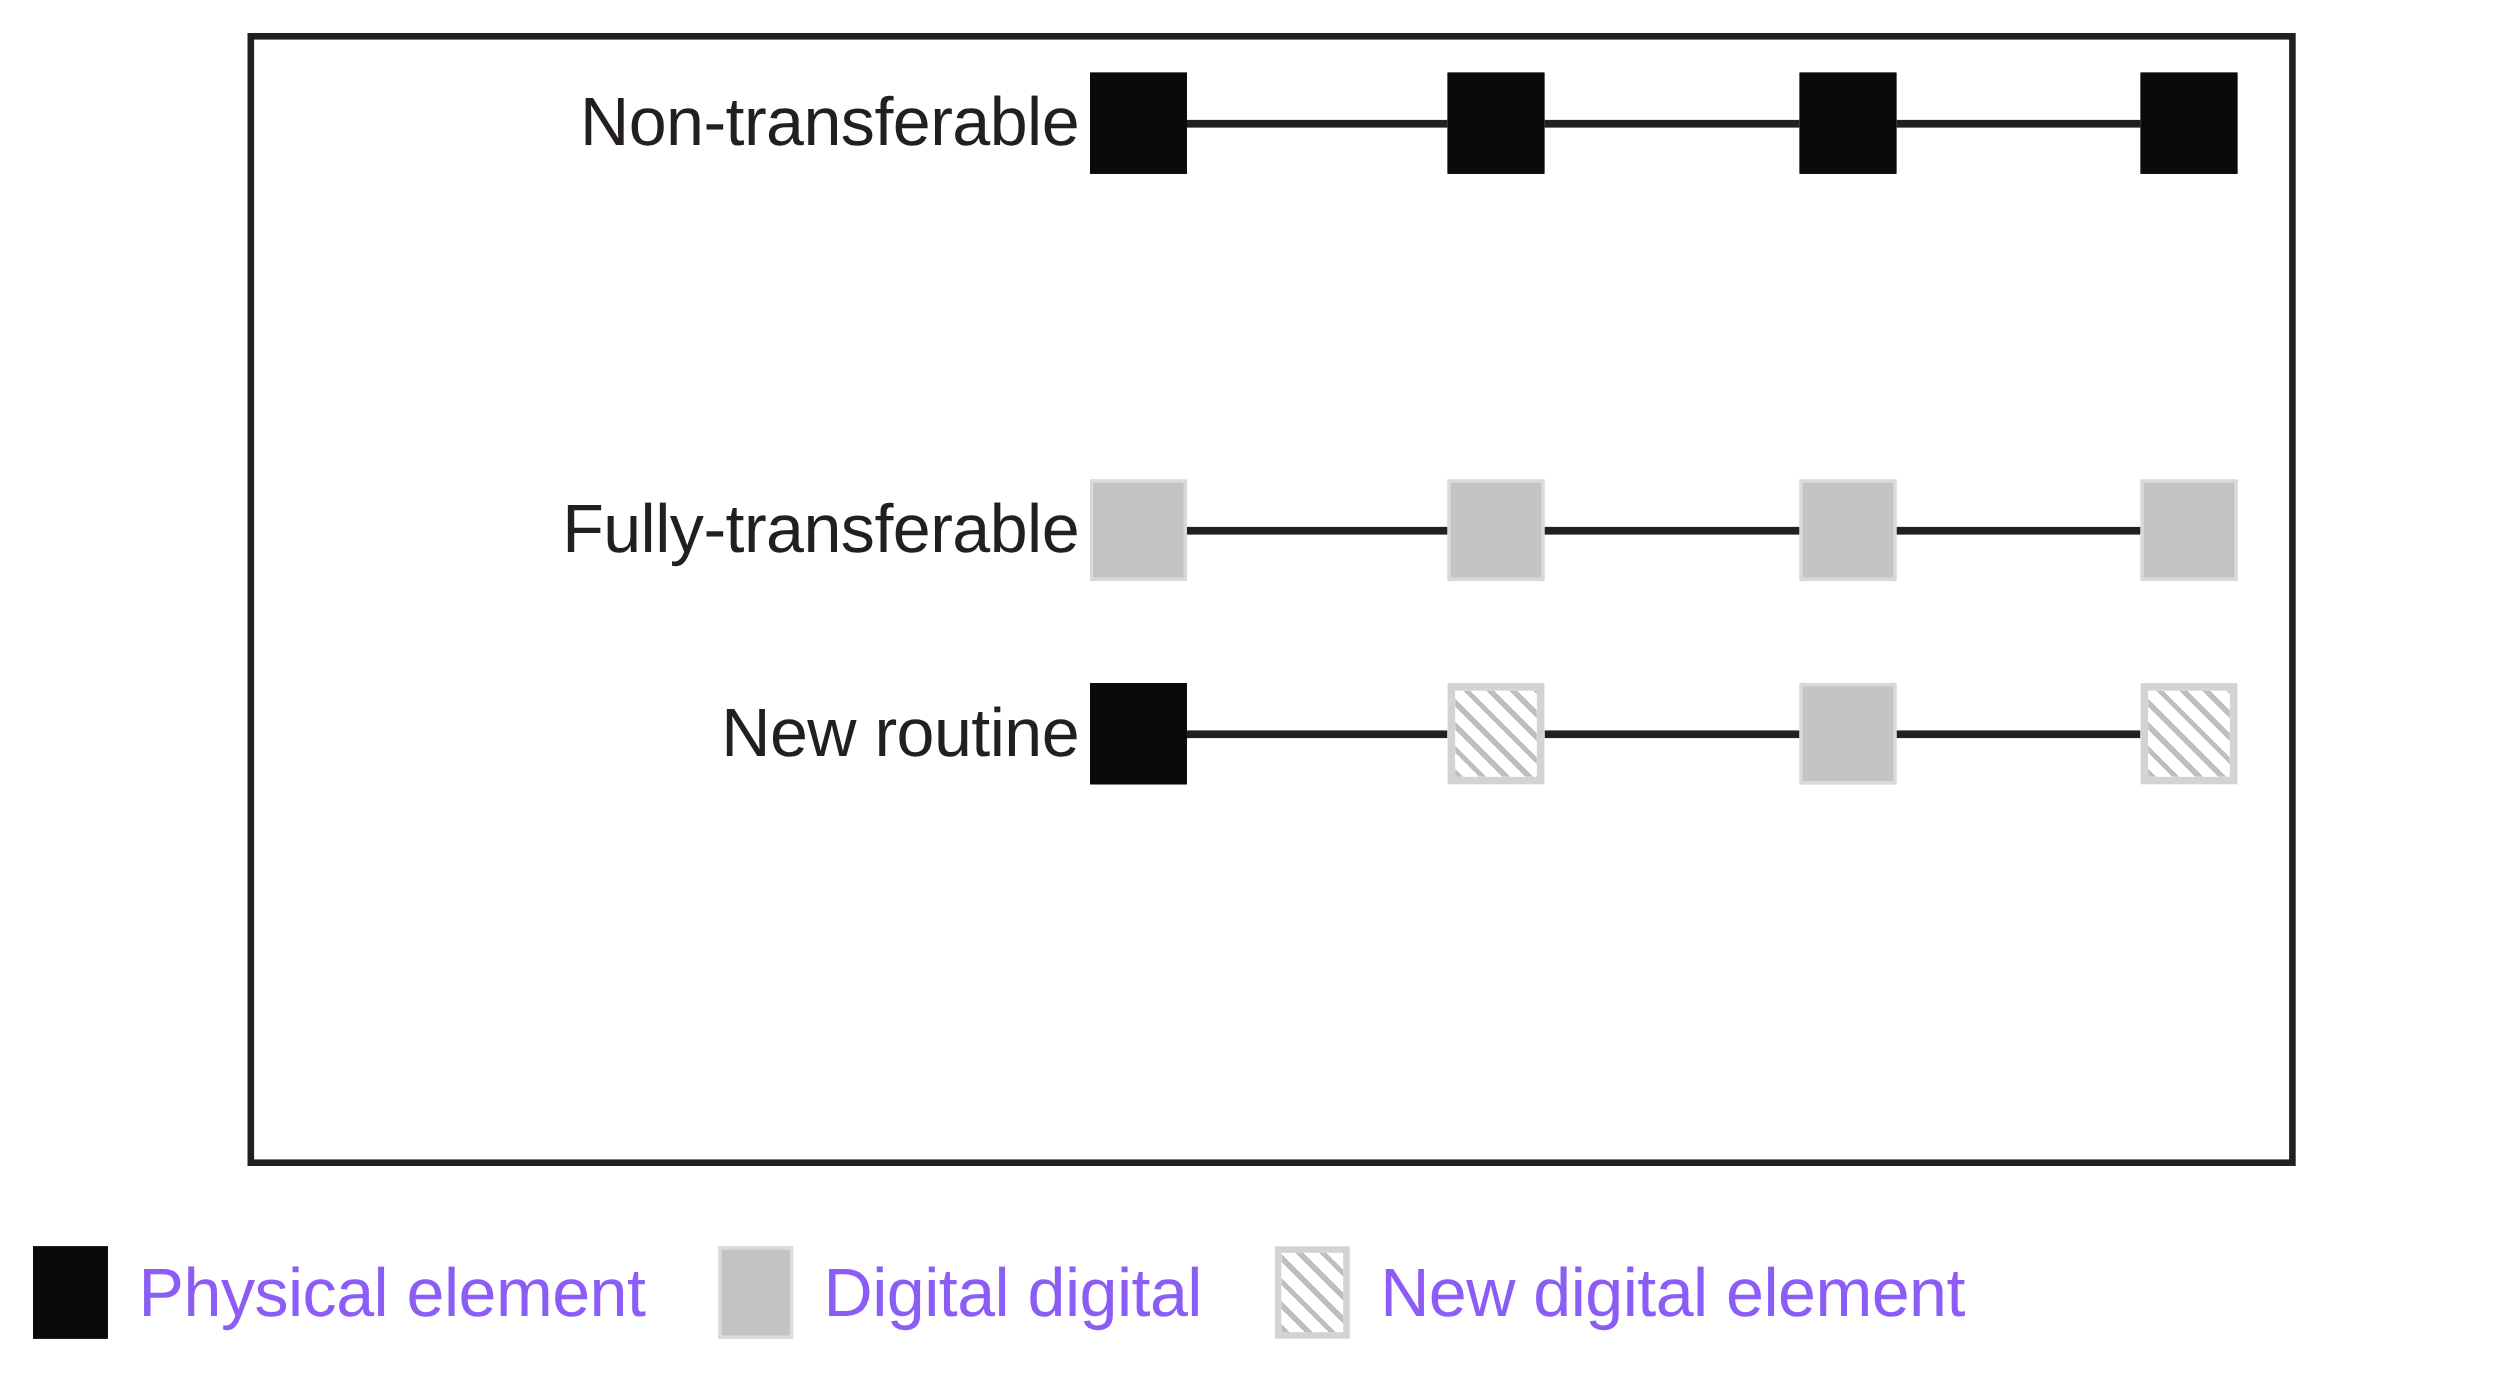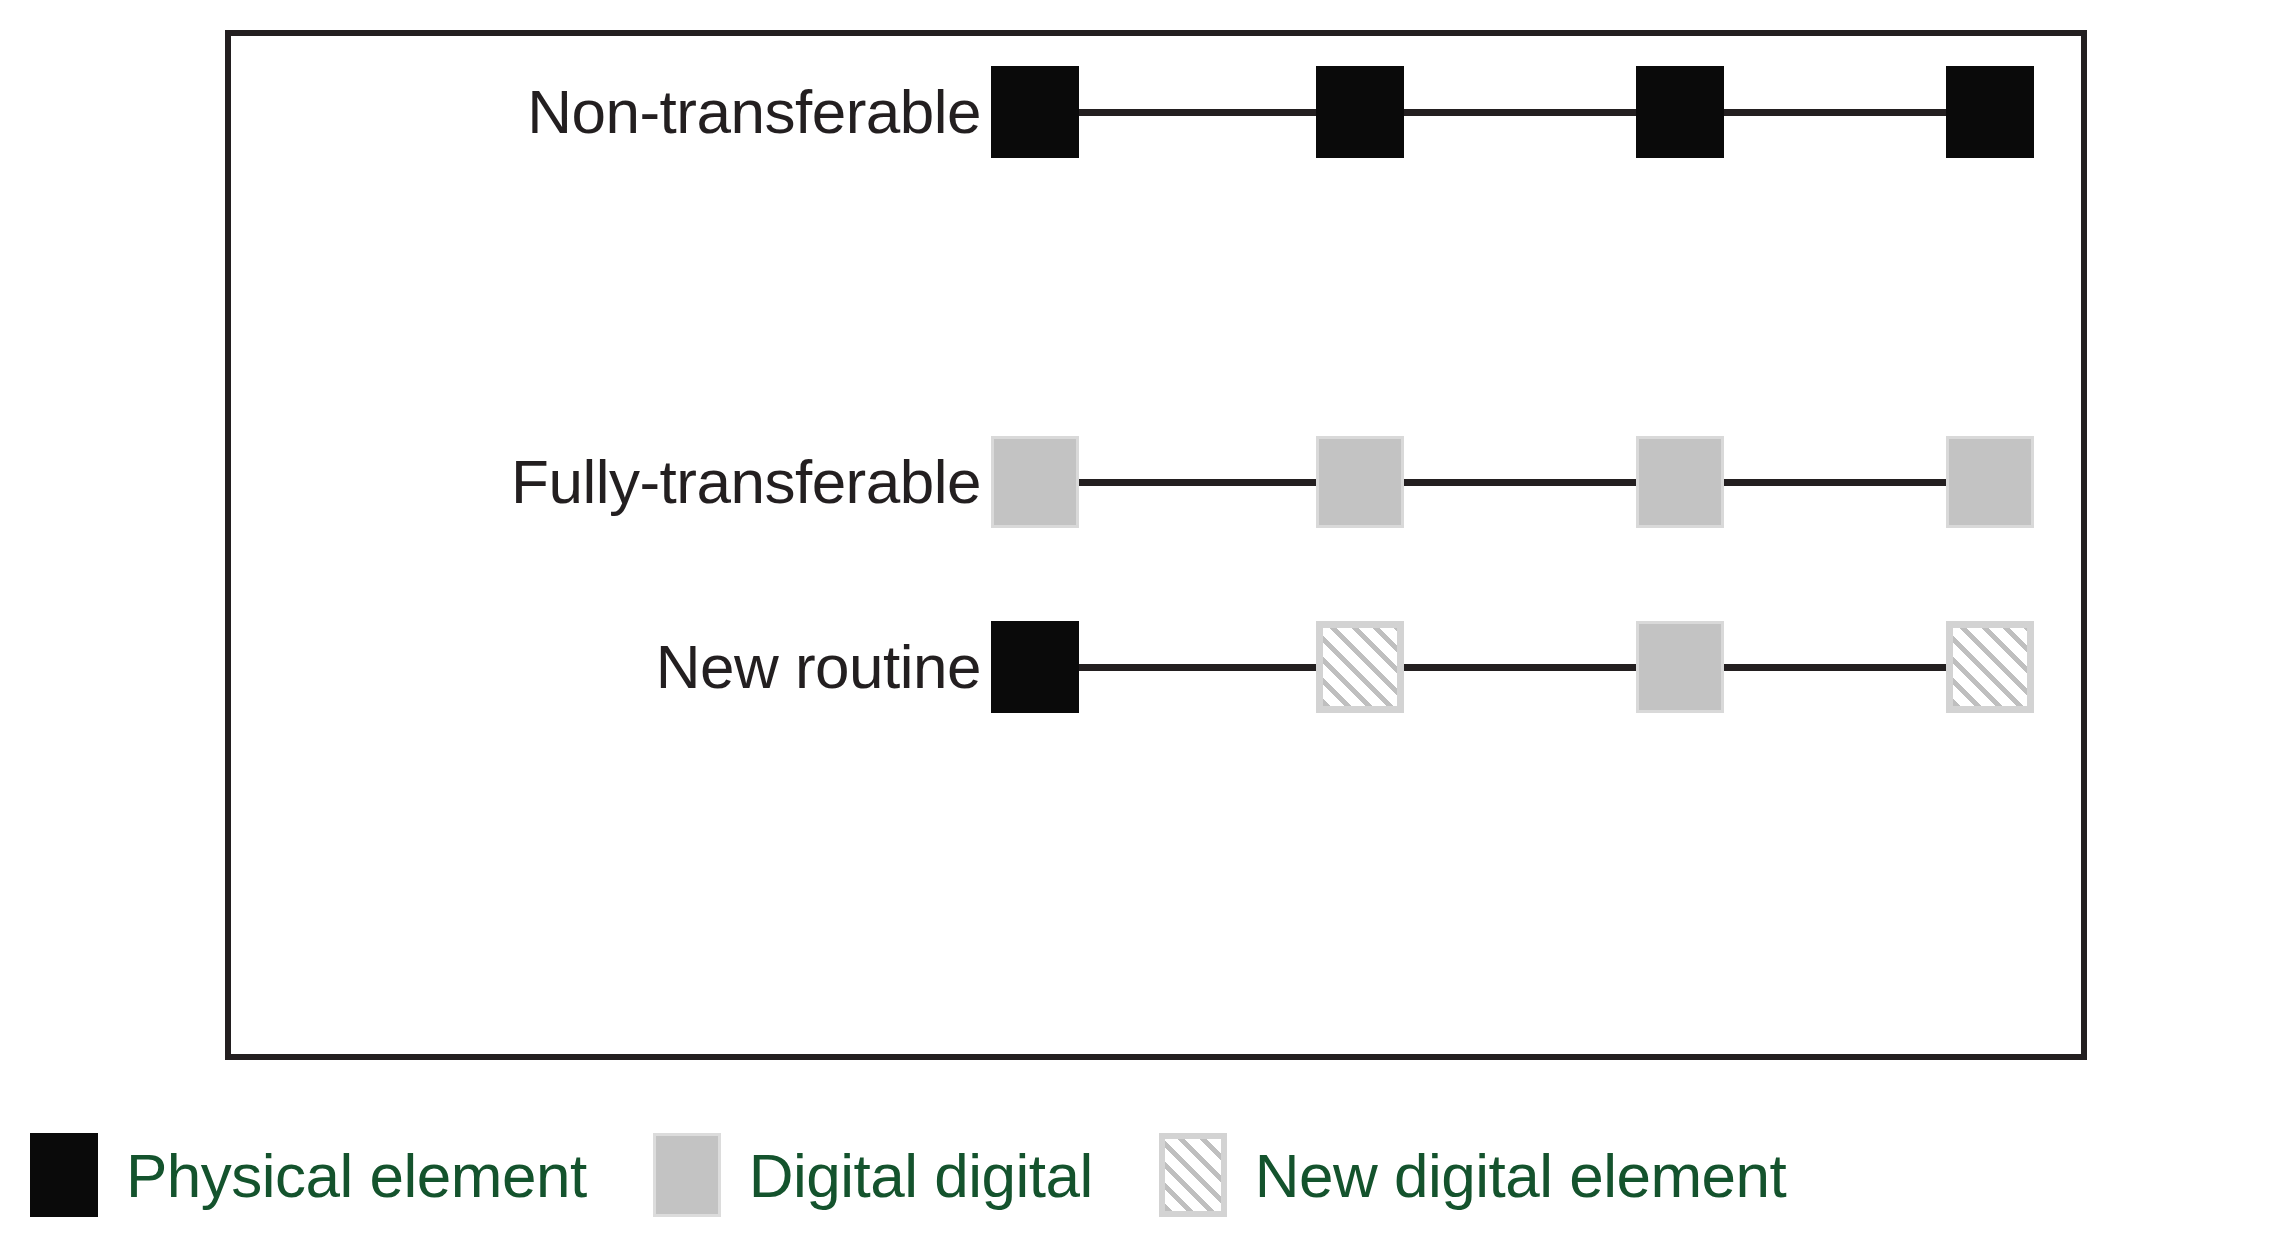--- a/index.html
+++ b/index.html
@@ -135,21 +135,21 @@
     position: absolute;
     left: 0; top: 0; right: 0; bottom: 0;
     background-image: repeating-linear-gradient(
       45deg,
       #bfbfbf 0px, #bfbfbf 5px,
       #ffffff 5px, #ffffff 15px
     );
   }
   .legend-label {
     font-size: 62px;
-    color: #14532d;
+    color: #8b5cf6;
     margin-left: 28px;
     letter-spacing: -0.5px;
   }
   .legend-gap { width: 66px; flex: 0 0 auto; }
 </style>
 </head>
 <body>
 
 <div id="figure">
 

